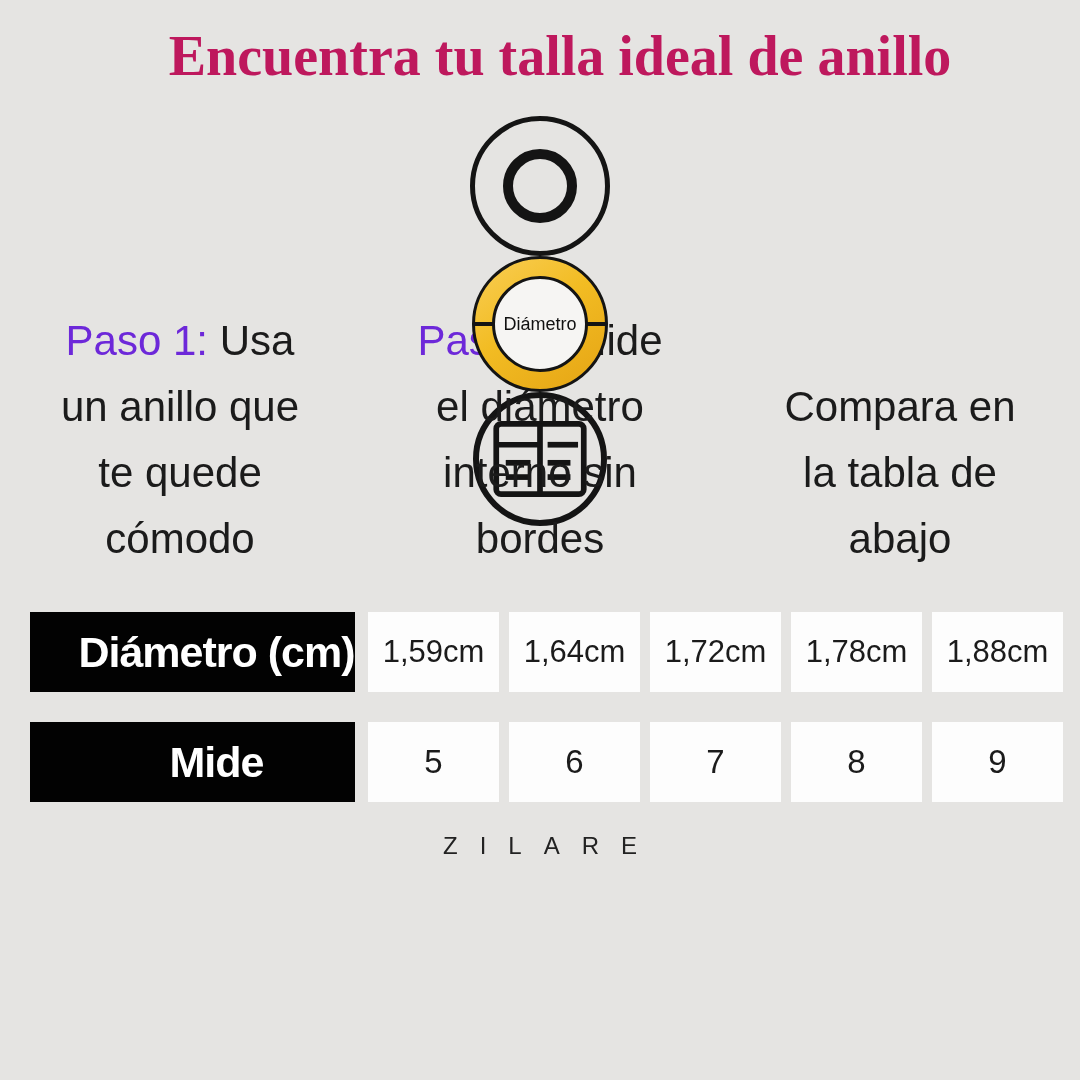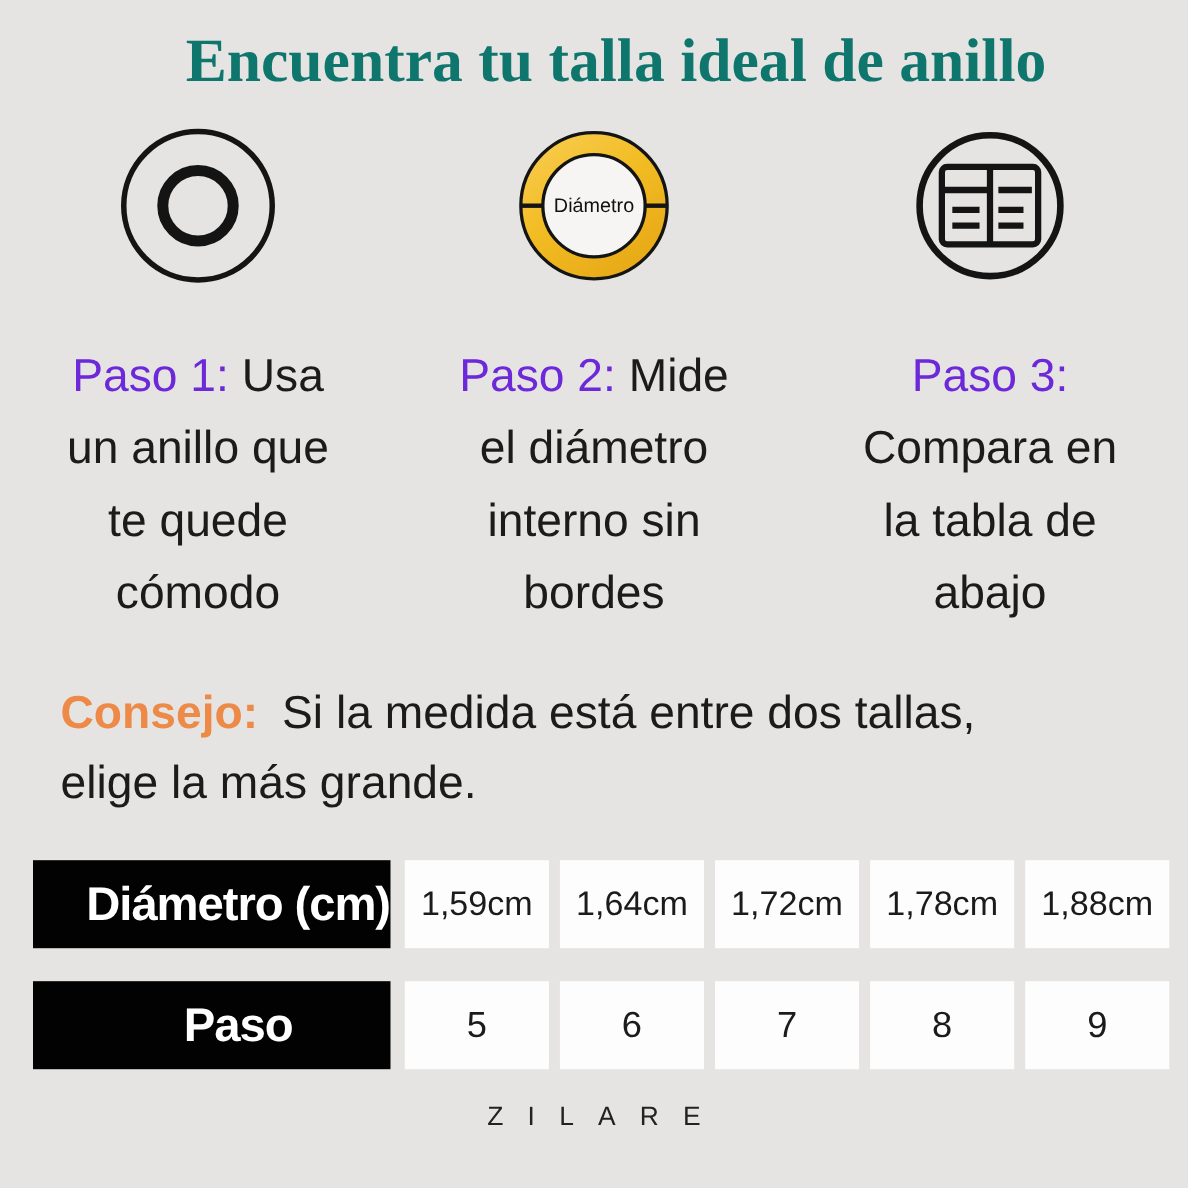--- a/index.html
+++ b/index.html
@@ -13,26 +13,26 @@
   .page { width:1080px; height:1080px; position:relative; }
 
   
   .title {
     margin-top:24px;
     text-align:center;
     font-family:"Liberation Serif", serif;
     font-weight:700;
     font-size:56px;
     letter-spacing:0px;
-    color:#0f766e;
+    color:#be185d;
     padding-left:40px;
   }
 
   
-  .icons-row { display:flex; margin-top:28px; height:142px; }
+  .icons-row { display:flex; margin-top:28px; height:142px;flex-direction:column; }
   .icon-col { flex:1; display:flex; justify-content:center; align-items:center; }
 
   
   .ring-outer {
     width:140px; height:140px; border:5px solid #141414; border-radius:50%;
     display:flex; justify-content:center; align-items:center;
   }
   .ring-inner { width:74px; height:74px; border:10px solid #141414; border-radius:50%; }
 
   
@@ -152,40 +152,38 @@
 
   <div class="steps-row">
     <p class="step"><b>Paso 1:</b><span> Usa
 un anillo que
 te quede
 cómodo</span></p>
     <p class="step"><b>Paso 2:</b><span> Mide
 el diámetro
 interno sin
 bordes</span></p>
-    <p class="step"><b>Paso 3:</b><span>
+    <p class="step"><span>
 Compara en
 la tabla de
 abajo</span></p>
   </div>
 
-  <p class="tip"><b class="tip-label" style="color:#ED8A47">Consejo:</b><span> Si la medida está entre dos tallas,
-elige la más grande.</span></p>
 
   <div class="size-table">
     <div class="t-row diameters">
       <div class="t-label">Diámetro (cm)</div>
       <div class="t-cell">1,59cm</div>
       <div class="t-cell">1,64cm</div>
       <div class="t-cell">1,72cm</div>
       <div class="t-cell">1,78cm</div>
       <div class="t-cell">1,88cm</div>
     </div>
     <div class="t-row sizes">
-      <div class="t-label">Paso</div>
+      <div class="t-label">Mide</div>
       <div class="t-cell">5</div>
       <div class="t-cell">6</div>
       <div class="t-cell">7</div>
       <div class="t-cell">8</div>
       <div class="t-cell">9</div>
     </div>
   </div>
 
   <p class="brand">ZILARE</p>
 

